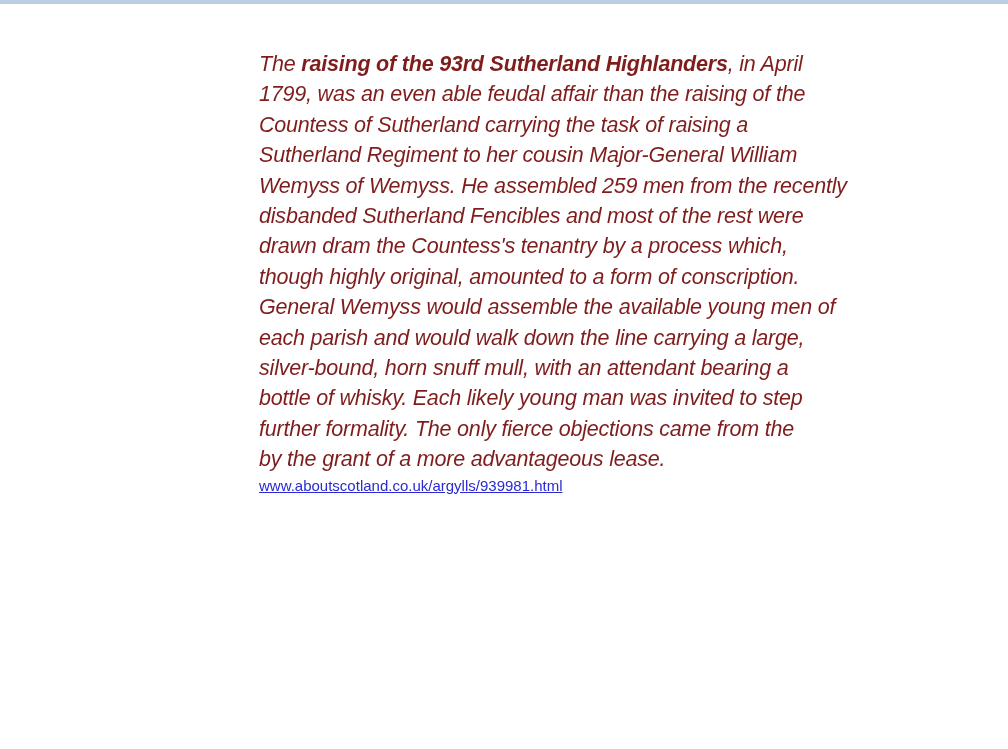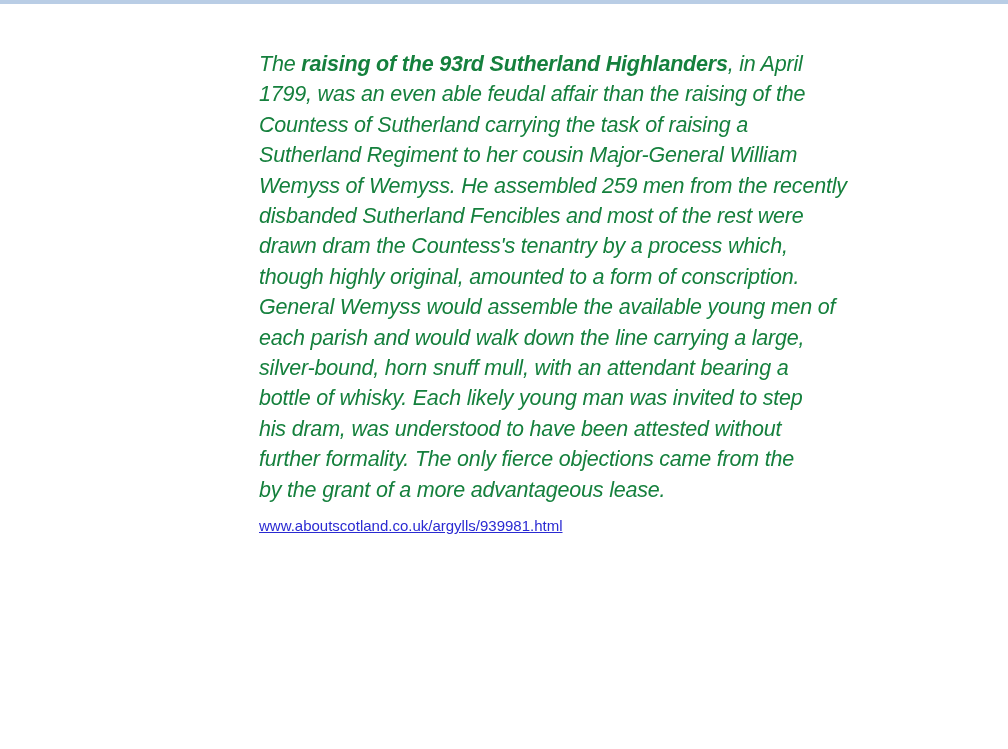--- a/index.html
+++ b/index.html
@@ -26,30 +26,30 @@
     position: absolute;
     left: 259px;
     top: 49px;
     width: 700px;
   }
   .quote-line {
     font-family: "Liberation Sans", sans-serif;
     font-style: italic;
     font-size: 21.5px;
     line-height: 30.4px;
-    color: #15803d;
+    color: #7f1d1d;
     white-space: nowrap;
     letter-spacing: -0.2px;
   }
   .quote-line .bold {
     font-weight: 700;
   }
   .source-link {
     display: inline-block;
-    margin-top: 12px;
+    margin-top: 2px;
     font-family: "Liberation Sans", sans-serif;
     font-style: normal;
     font-size: 15px;
     line-height: 17px;
     color: #2a2ad2;
     text-decoration: underline;
     cursor: pointer;
     white-space: nowrap;
   }
 </style>
@@ -64,17 +64,16 @@
   <div class="quote-line">Countess of Sutherland carrying the task of raising a</div>
   <div class="quote-line">Sutherland Regiment to her cousin Major-General William</div>
   <div class="quote-line">Wemyss of Wemyss. He assembled 259 men from the recently</div>
   <div class="quote-line">disbanded Sutherland Fencibles and most of the rest were</div>
   <div class="quote-line">drawn dram the Countess's tenantry by a process which,</div>
   <div class="quote-line">though highly original, amounted to a form of conscription.</div>
   <div class="quote-line">General Wemyss would assemble the available young men of</div>
   <div class="quote-line">each parish and would walk down the line carrying a large,</div>
   <div class="quote-line">silver-bound, horn snuff mull, with an attendant bearing a</div>
   <div class="quote-line">bottle of whisky. Each likely young man was invited to step</div>
-  <div class="quote-line">his dram, was understood to have been attested without</div>
   <div class="quote-line">further formality. The only fierce objections came from the</div>
   <div class="quote-line">by the grant of a more advantageous lease.</div>
   <a class="source-link">www.aboutscotland.co.uk/argylls/939981.html</a>
 </div>
 
 </body></html>

